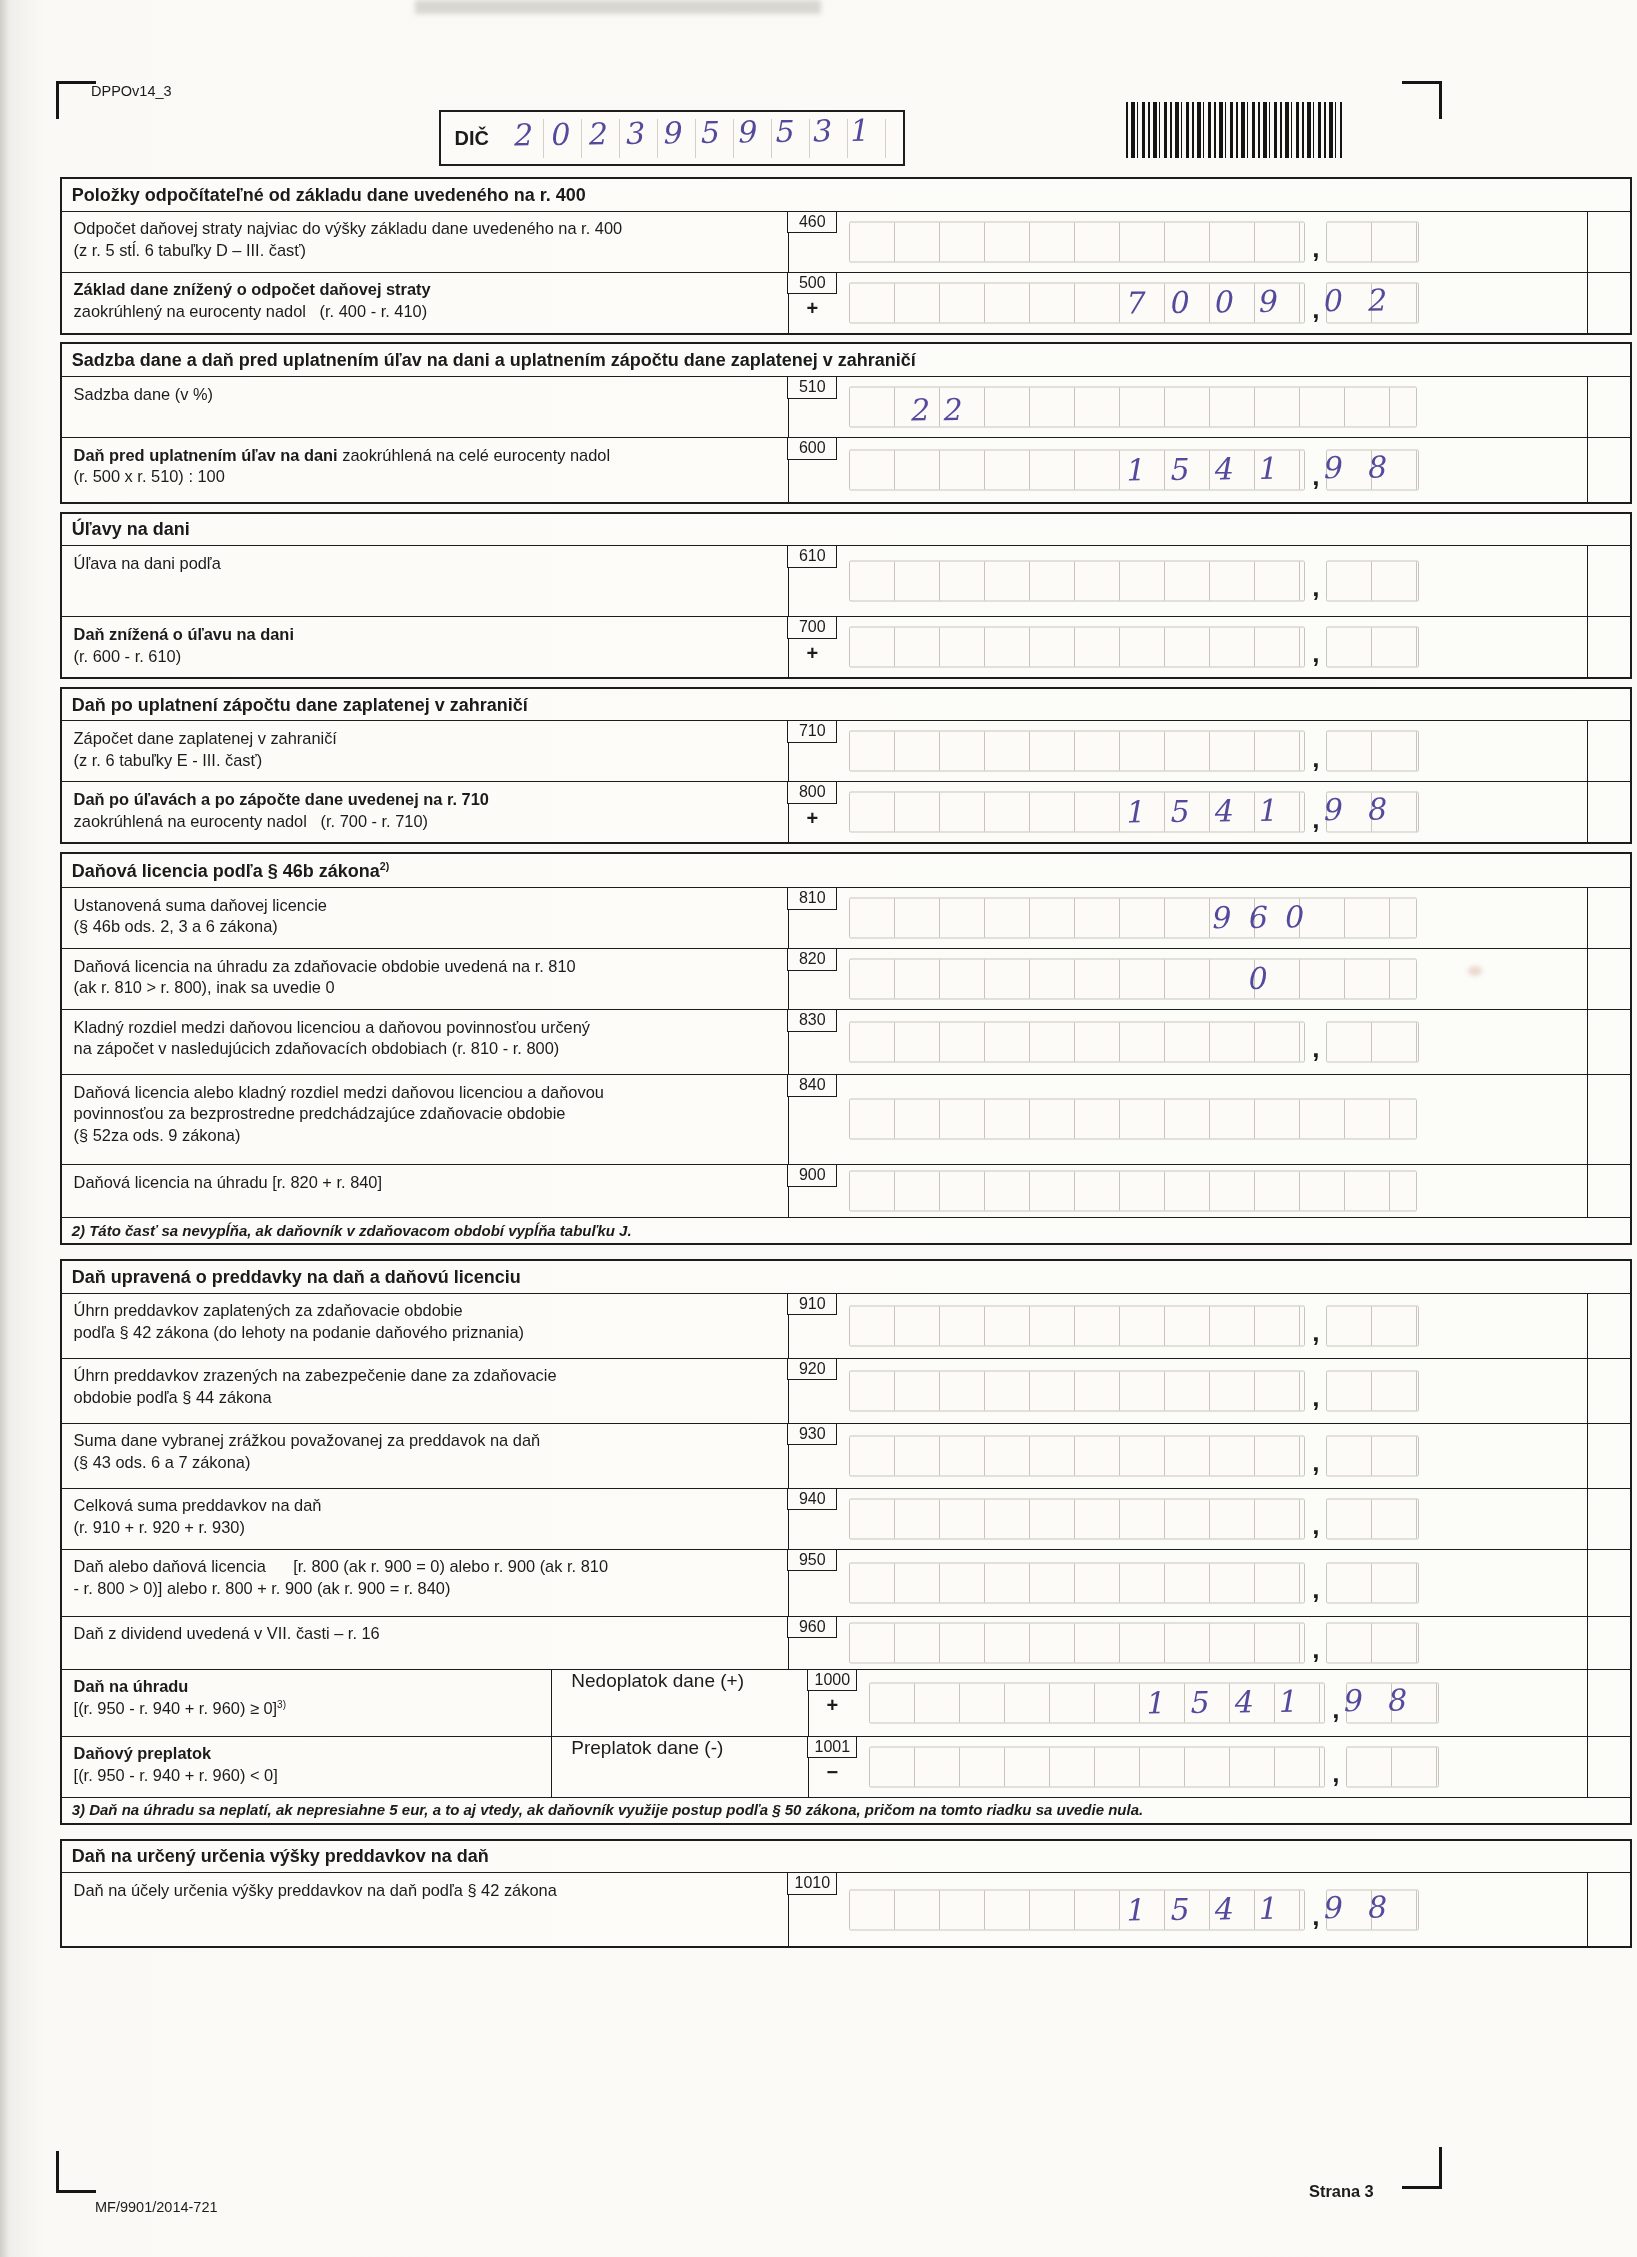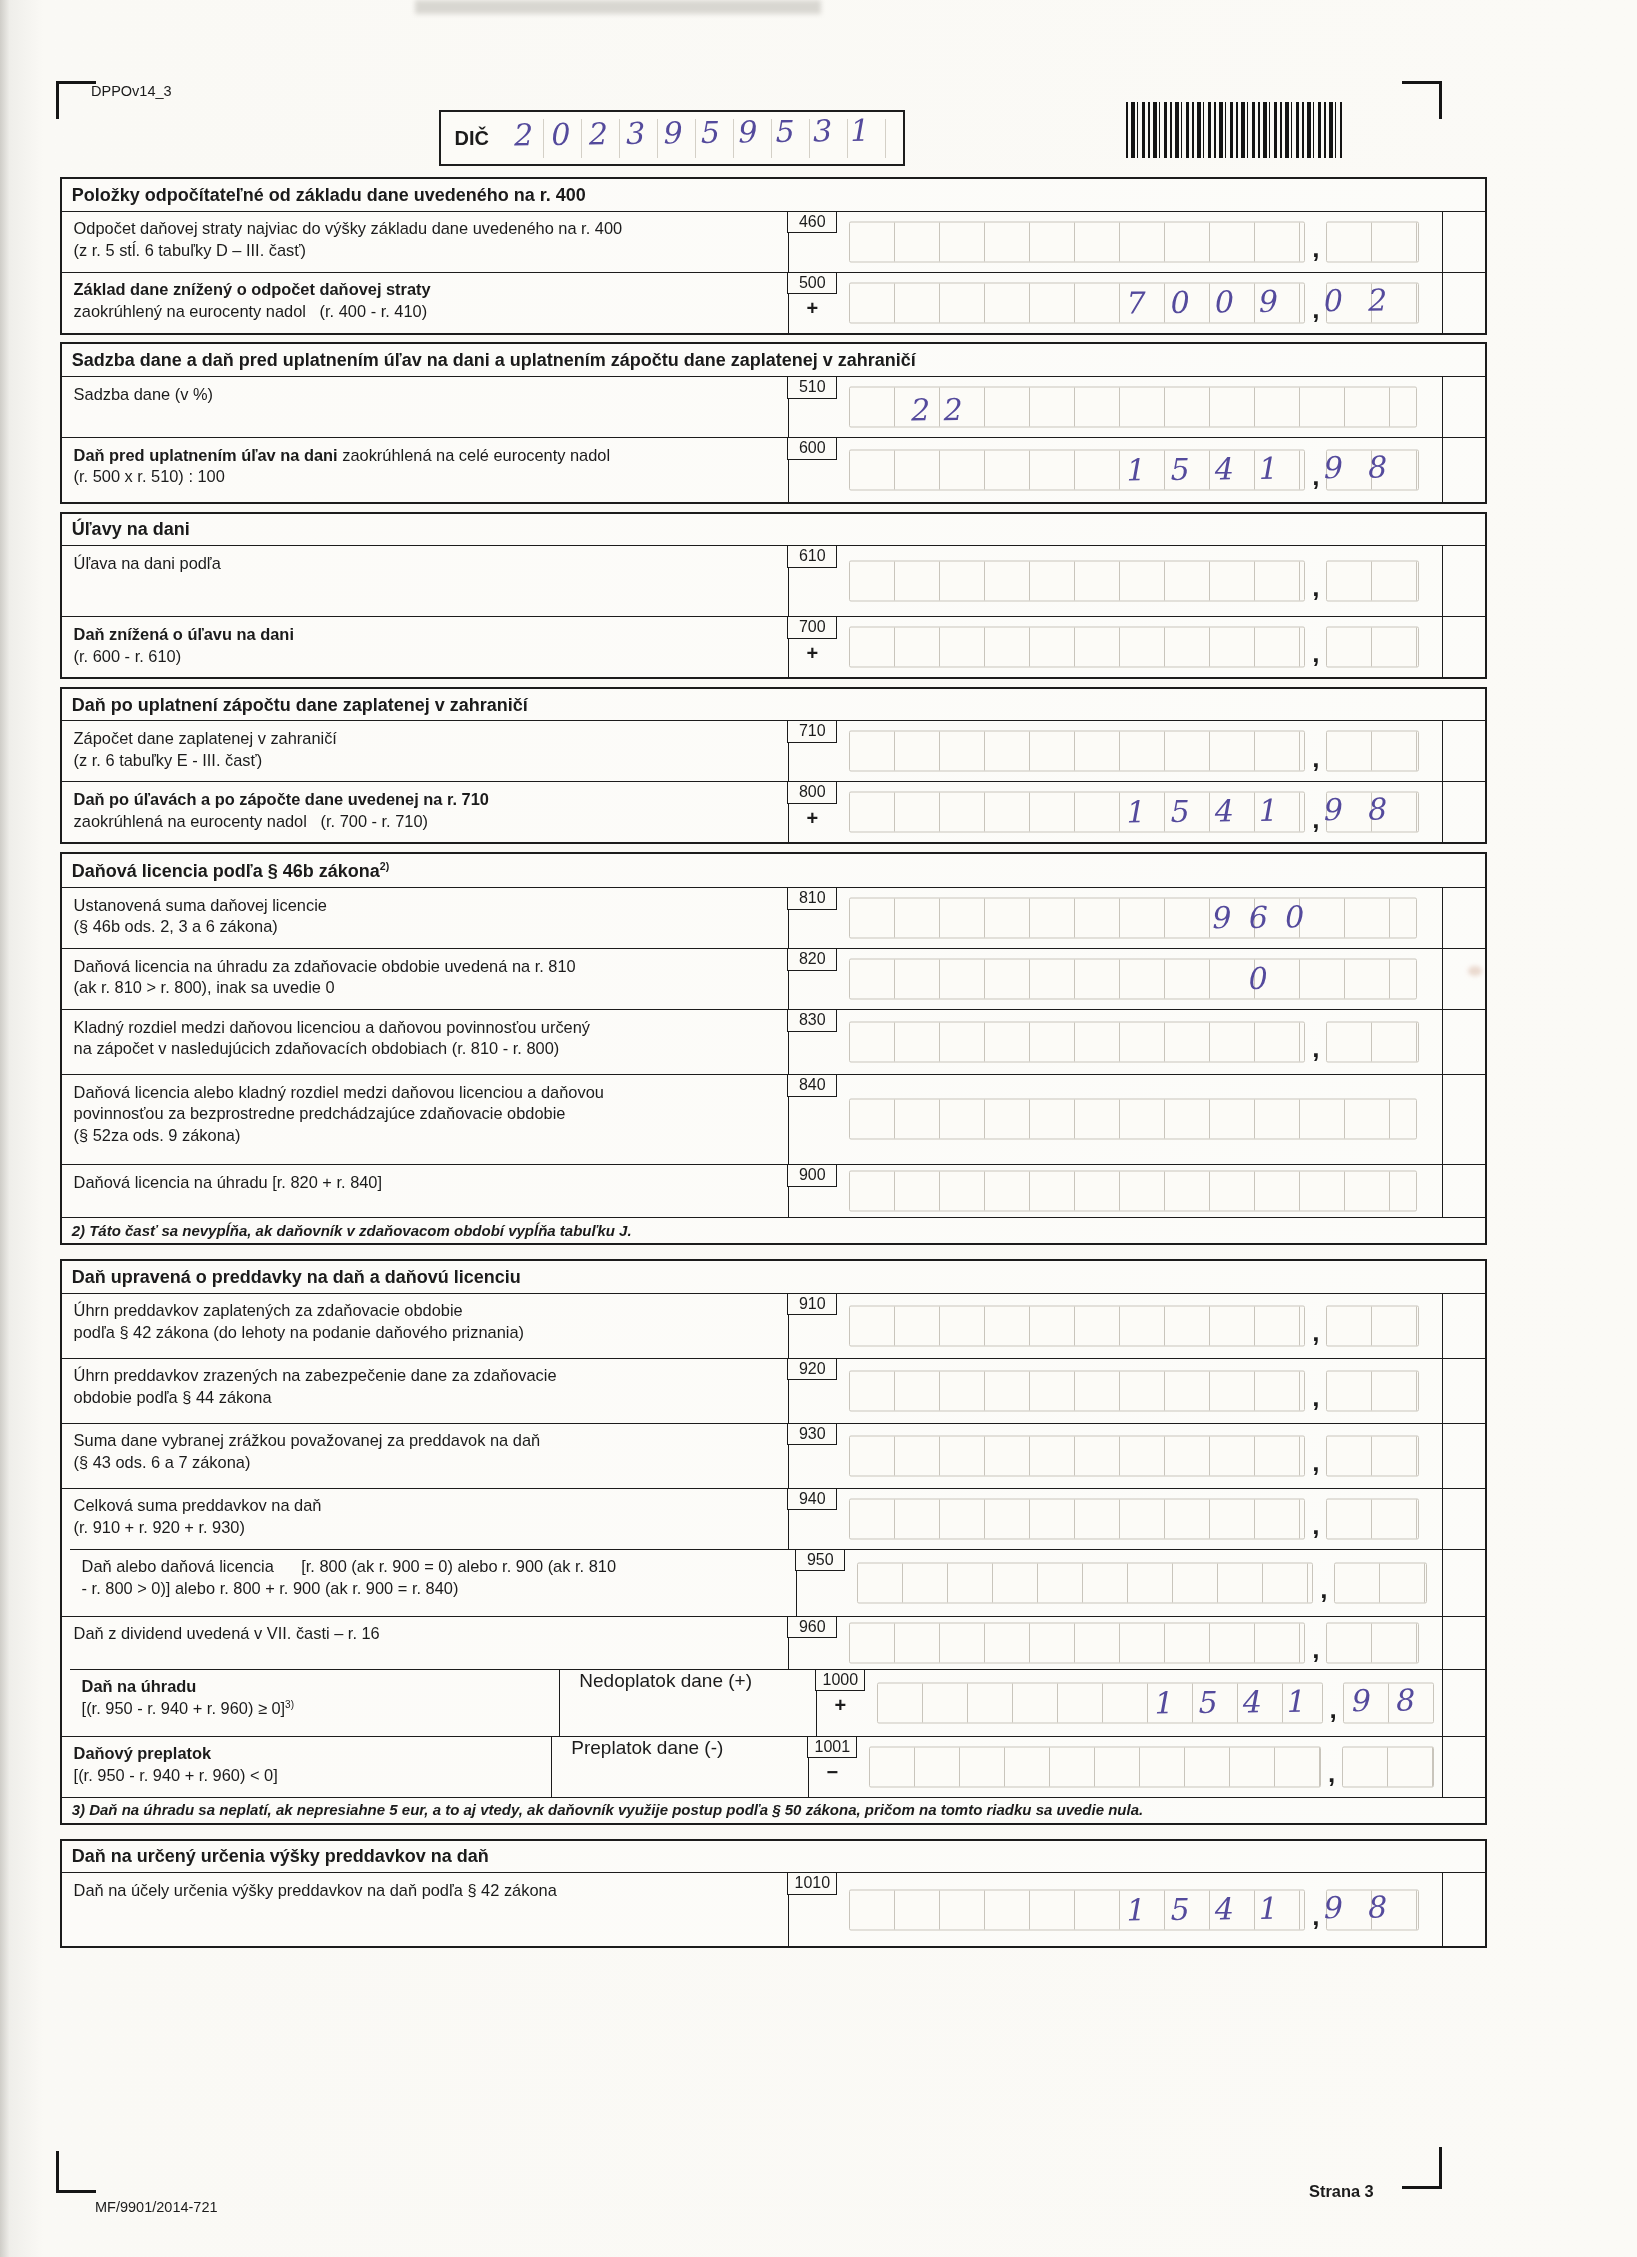--- a/index.html
+++ b/index.html
@@ -23,27 +23,27 @@
   .dic-label{font-weight:bold;font-size:20px;padding:0 17.4px 0 13.5px;}
   .dic-field{flex:1;height:39px;margin-right:9.7px;border-radius:1.9px;
     background-image:repeating-linear-gradient(90deg,transparent 0,transparent 37px,#d4d0c7 37px,#d4d0c7 38px);
     position:relative;}
   .dic-hw{position:absolute;left:7.7px;top:-3.9px;font-family:"DejaVu Serif",serif;font-style:italic;
     font-size:30px;letter-spacing:18.3px;color:#544a9c;transform:rotate(-.8deg);white-space:nowrap;}
   
   .barcode{position:absolute;left:1126px;top:102px;width:216px;height:56px;
     background:repeating-linear-gradient(90deg,#141414 0 1.9px,transparent 1.9px 4.8px,#141414 4.8px 8.7px,transparent 8.7px 10.6px,#141414 10.6px 11.6px,transparent 11.6px 16.4px,#141414 16.4px 19.3px,transparent 19.3px 22px);}
   
-  .form{position:absolute;left:60px;top:177px;width:1427px;}
+  .form{position:absolute;left:60px;top:177px;width:1572px;}
   .section{border:2.4px solid #1c1c1c;margin-bottom:7.7px;background:rgba(255,255,255,.35);}
   .mt-lg{margin-top:13.5px;}
   .sec-h{font-weight:bold;font-size:18px;padding:5.8px 9.7px 4.8px 9.7px;}
   .sec-h sup{font-size:10.6px;}
   .row{display:flex;align-items:stretch;min-height:60px;border-top:1.9px solid #1c1c1c;position:relative;}
-  .tall1{min-height:64px;} .tall2{min-height:66px;margin-left:8px;} .short{min-height:52px;}
+  .tall1{min-height:64px;} .tall2{min-height:66px;} .short{min-height:52px;}
   .xtall{min-height:89px;} .r610{min-height:70px;} .r1010{min-height:73px;}
   .lbl{width:707px;padding:6.8px 7.7px 4.8px 11.6px;font-size:16.4px;line-height:1.32;}
   .lbl.narrow{width:470px;}
   .sublbl{width:237px;border-left:1.9px solid #1c1c1c;display:flex;align-items:flex-start;padding-left:19px;font-size:19px;}
   .lbl .b{font-weight:bold;}
   .l1{display:block;}
   .ln{display:block;}
   .ln sup{font-size:10px;}
   .lbl span[data-bind]{white-space:pre-wrap;}
   .fld{flex:1;position:relative;border-left:1.9px solid #1c1c1c;}

